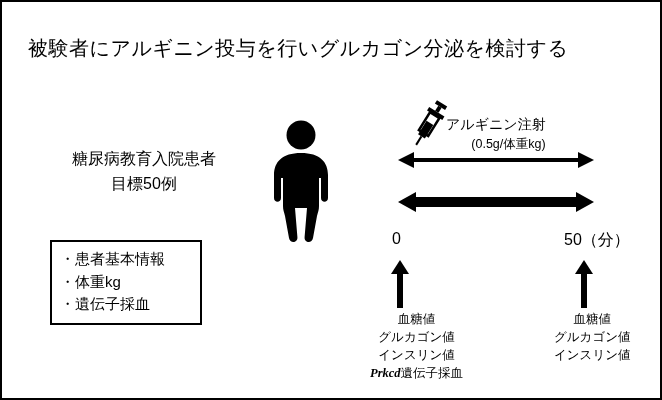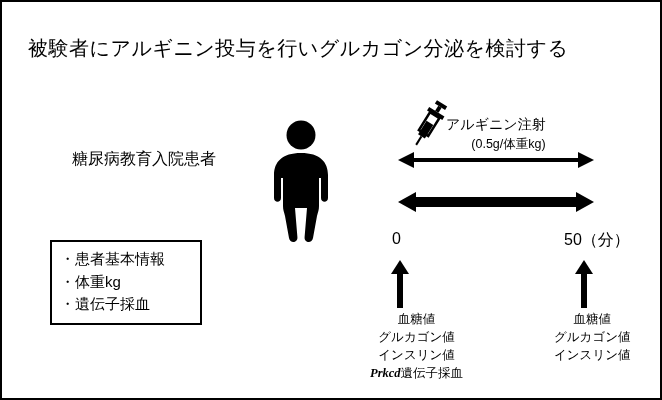--- a/index.html
+++ b/index.html
@@ -140,20 +140,21 @@
 <body>
 
 <div id="slide">
 
   <div class="title-block">
     <div class="title-line">被験者にアルギニン投与を行いグルカゴン分泌を検討する</div>
   </div>
 
   <div class="subject-count">
     <div>糖尿病教育入院患者</div>
+    <div>目標50例</div>
   </div>
 
   <div class="info-box">
     <div>・患者基本情報</div>
     <div>・体重kg</div>
     <div>・遺伝子採血</div>
   </div>
 
   <div class="person">
     <svg width="62" height="124" viewBox="0 0 62 124" xmlns="http://www.w3.org/2000/svg">

